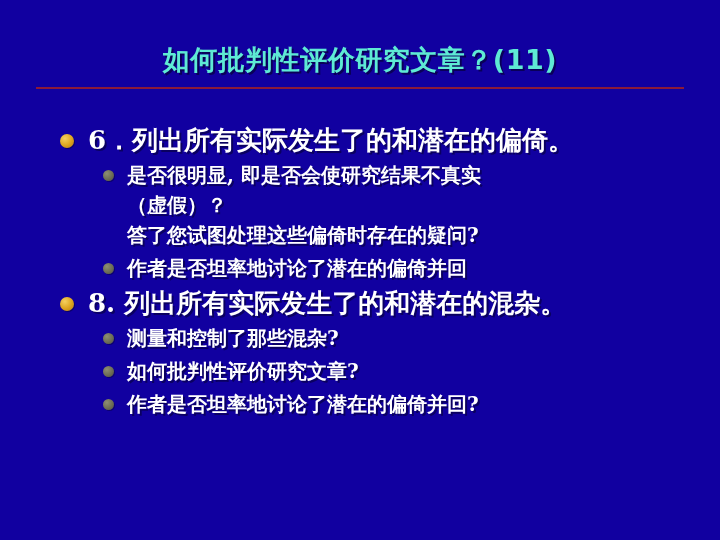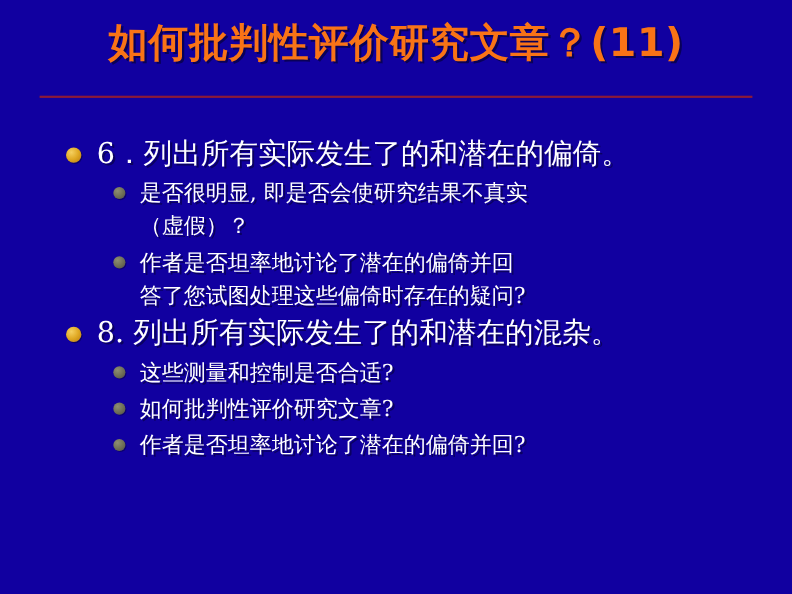--- a/index.html
+++ b/index.html
@@ -24,44 +24,46 @@
   
   #title-block {
     position: absolute;
     left: 0;
     top: 22px;
     width: 720px;
     text-align: center;
   }
   #title-text {
     display: inline-block;
-    color: #f97316;
+    color: #5eead4;
     font-family: "DejaVu Sans", "Liberation Sans", sans-serif;
     font-weight: bold;
-    font-size: 36px;
+    font-size: 27px;
     line-height: 36px;
     letter-spacing: 0.5px;
     text-shadow: 2px 2px 0 rgba(0,0,0,0.45);
     white-space: nowrap;
+    margin-top: 20px;
   }
   #title-rule {
     position: absolute;
     left: 36px;
     top: 87px;
     width: 648px;
     height: 2px;
     background: #8c1a38;
   }
 
   
   #body-block {
     position: absolute;
     left: 52px;
     top: 123px;
     width: 660px;
+    font-weight: bold;
   }
 
   .line {
     position: relative;
     display: block;
     color: #ffffff;
     text-shadow: 2px 2px 0 rgba(0,0,0,0.40);
     font-family: "DejaVu Serif", "Liberation Serif", serif;
     white-space: nowrap;
   }
@@ -124,36 +126,36 @@
     </div>
 
     <div class="line lvl2">
       <span class="bullet"></span>
       <span>是否很明显, 即是否会使研究结果不真实</span>
     </div>
     <div class="line lvl2 cont">
       <span>（虚假）？</span>
     </div>
 
+    <div class="line lvl2 cont">
+      <span>答了您试图处理这些偏倚时存在的疑问?</span>
+    </div>
     <div class="line lvl2">
       <span class="bullet"></span>
       <span>作者是否坦率地讨论了潜在的偏倚并回</span>
-    </div>
-    <div class="line lvl2 cont">
-      <span>答了您试图处理这些偏倚时存在的疑问?</span>
     </div>
 
     <div class="line lvl1">
       <span class="bullet"></span>
       <span>8. 列出所有实际发生了的和潜在的混杂。</span>
     </div>
 
     <div class="line lvl2">
       <span class="bullet"></span>
-      <span>这些测量和控制是否合适?</span>
+      <span>测量和控制了那些混杂?</span>
     </div>
 
     <div class="line lvl2">
       <span class="bullet"></span>
       <span>如何批判性评价研究文章?</span>
     </div>
 
     <div class="line lvl2">
       <span class="bullet"></span>
       <span>作者是否坦率地讨论了潜在的偏倚并回?</span>

